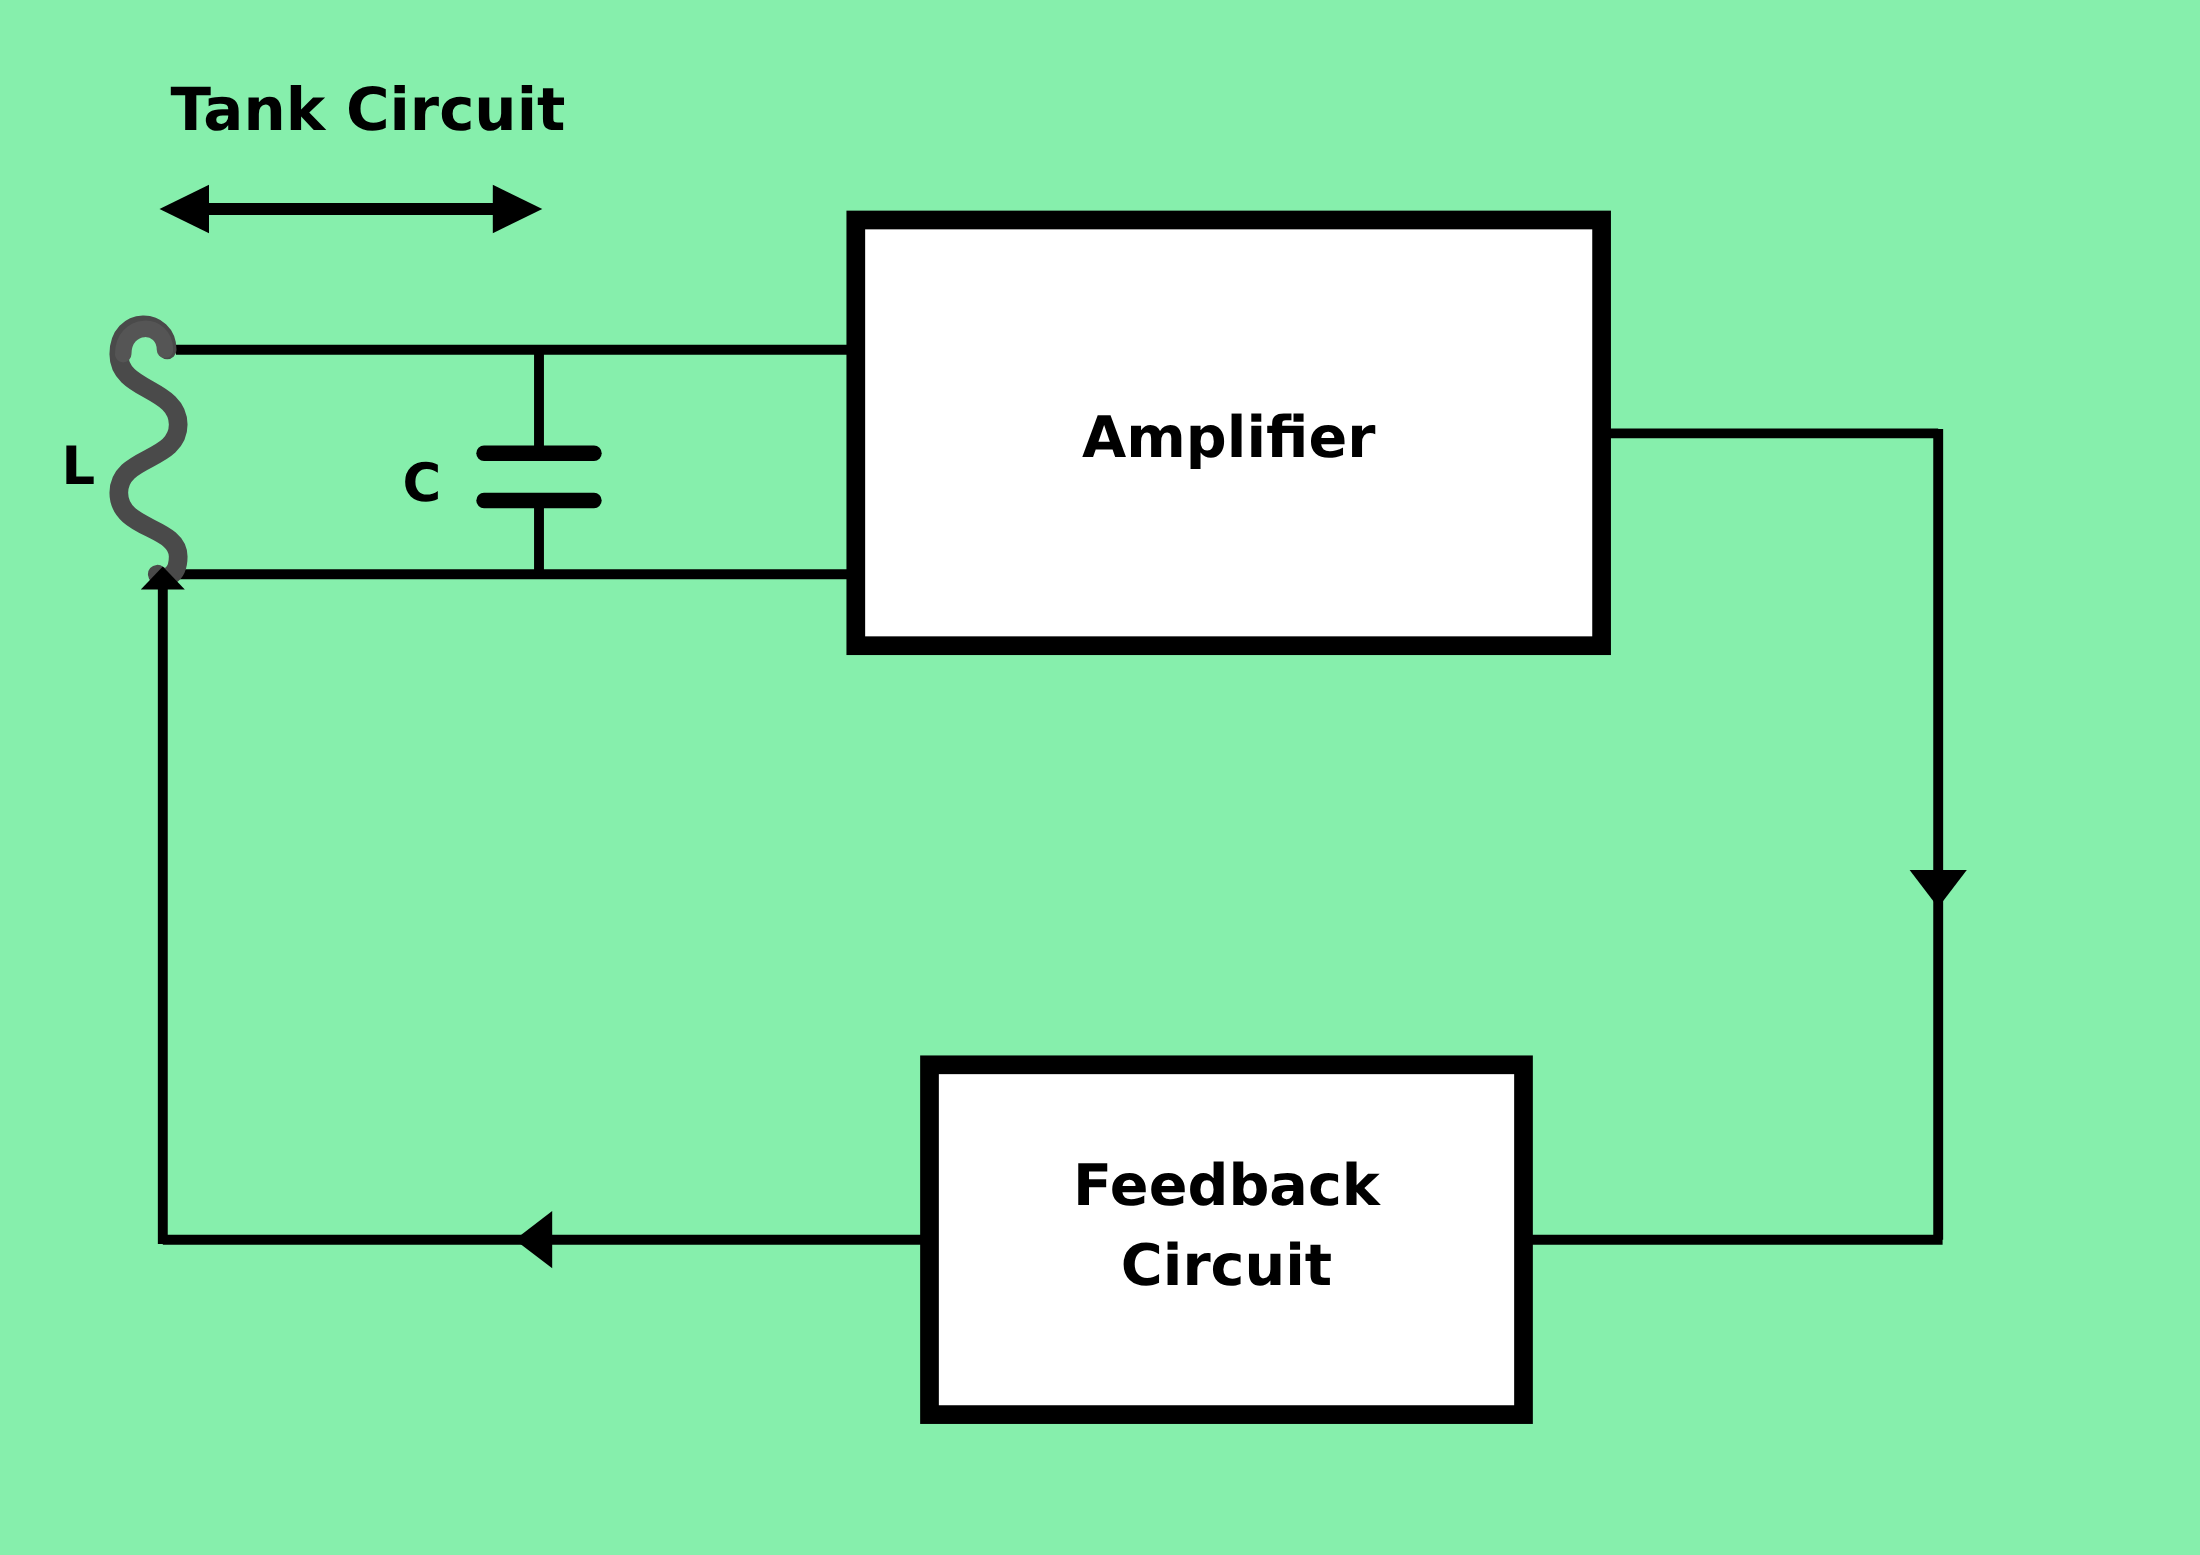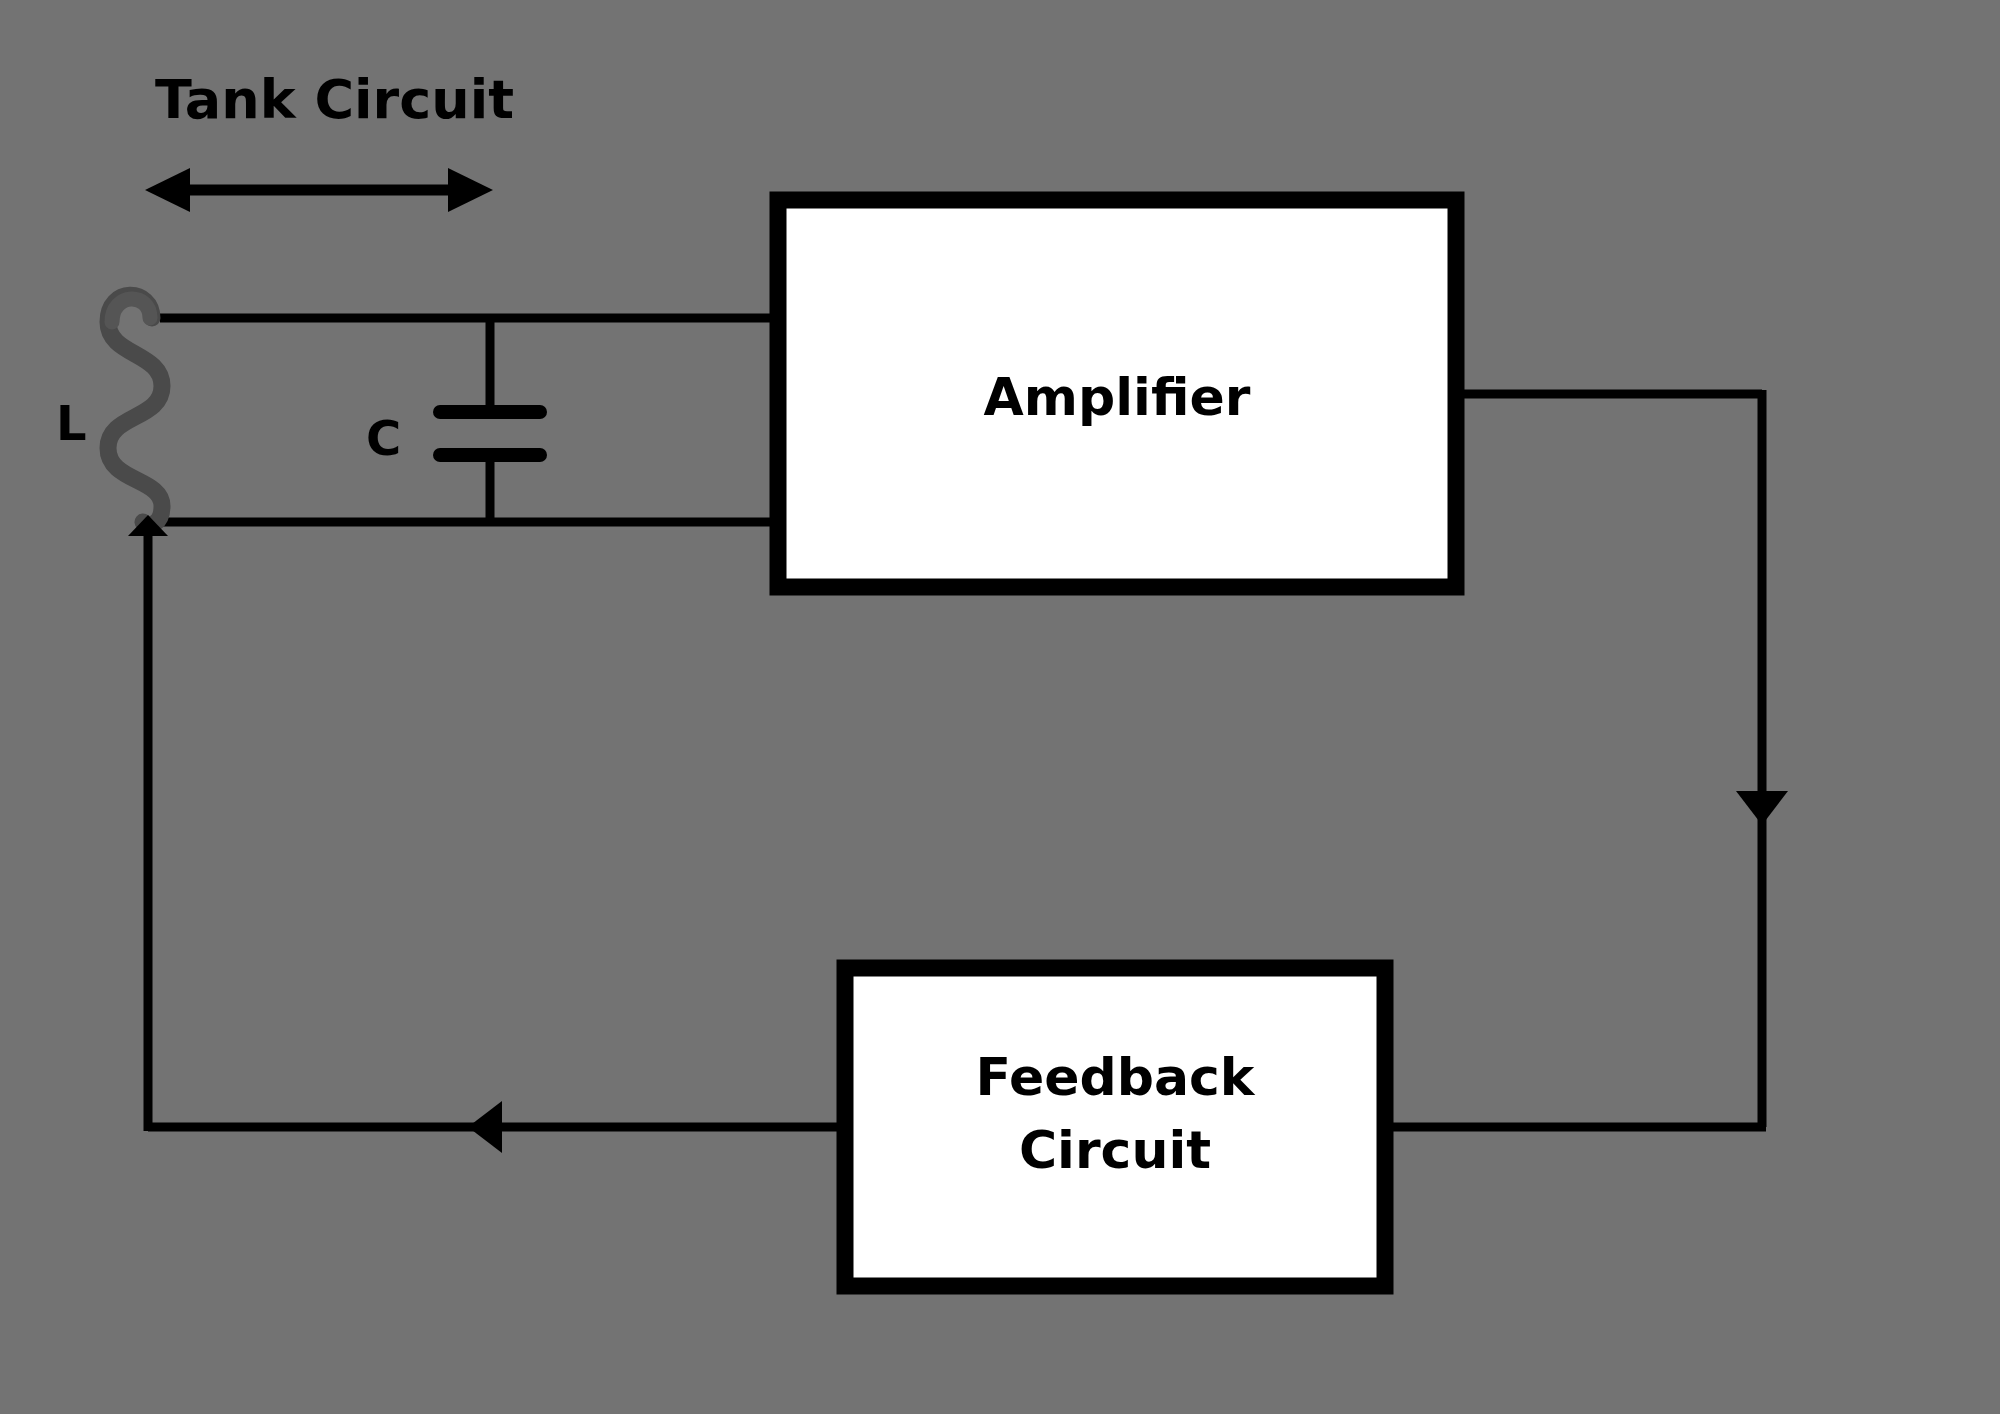--- a/index.html
+++ b/index.html
@@ -7,21 +7,21 @@
     padding: 0;
     background: #ffffff;
   }
   body {
     font-family: "DejaVu Sans", sans-serif;
   }
   #canvas {
     position: relative;
     width: 2000px;
     height: 1414px;
-    background: #737373;
+    background: #86efac;
     overflow: hidden;
   }
   #diagram-svg {
     position: absolute;
     left: 0;
     top: 0;
     width: 2000px;
     height: 1414px;
   }
   .blk-label {

